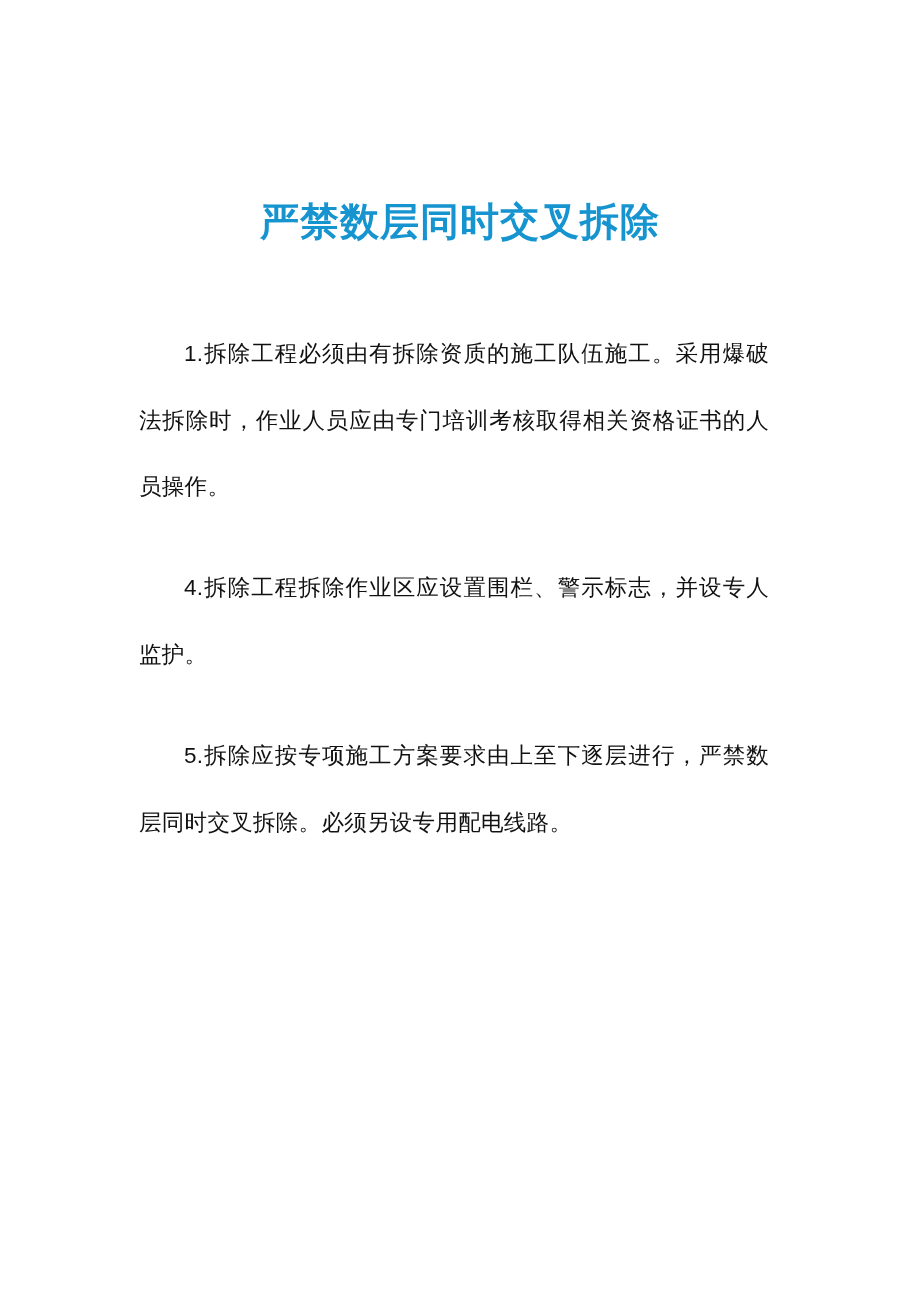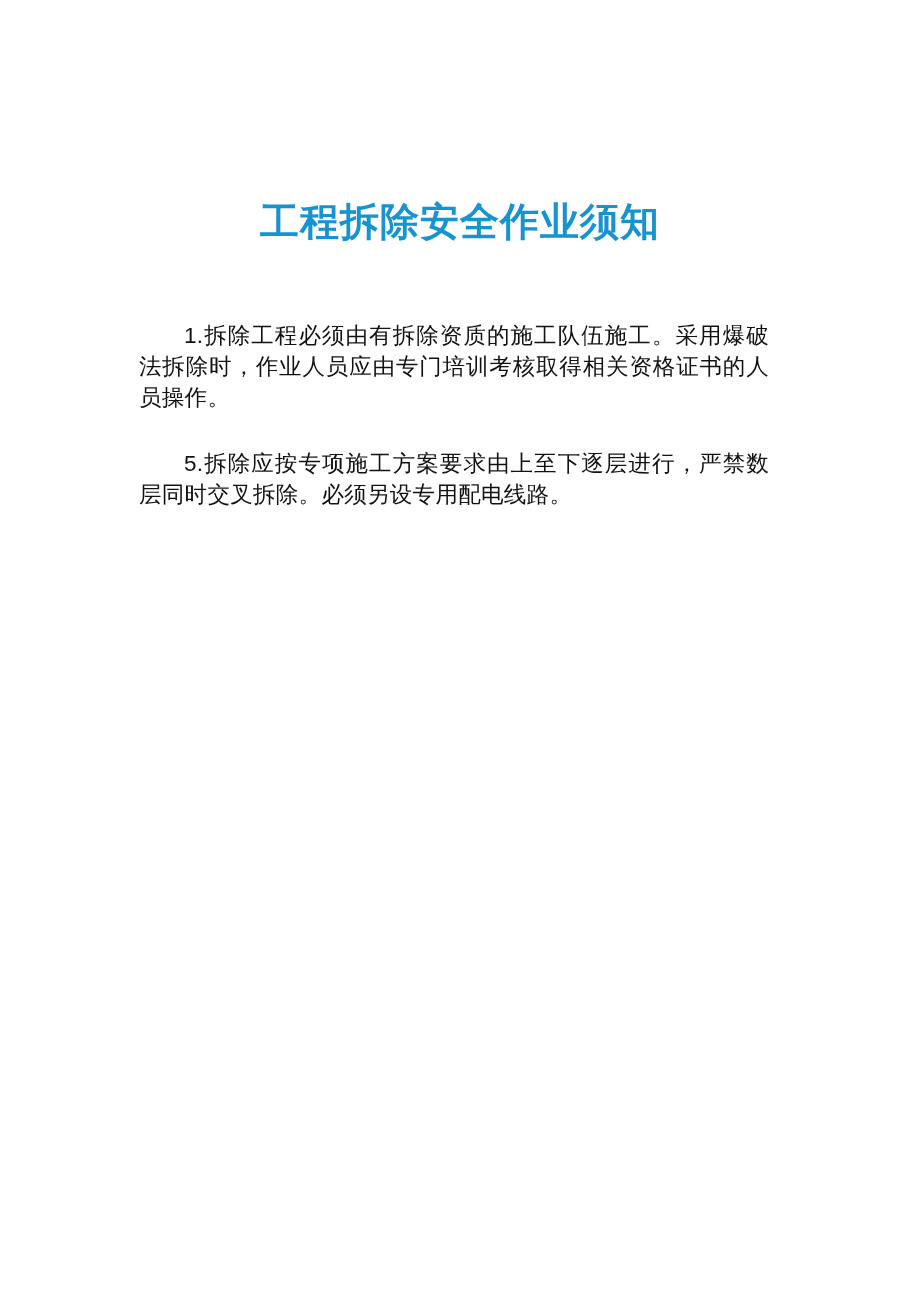--- a/index.html
+++ b/index.html
@@ -37,32 +37,33 @@
     }
     .body-text {
       position: absolute;
       left: 139px;
       top: 320px;
       width: 630px;
     }
     .para {
       margin: 0 0 35px 0;
       font-size: 22.5px;
-      line-height: 31px;
+      line-height: 66px;
       text-indent: 45px;
       text-align: justify;
       letter-spacing: 0.3px;
     }
     .para .num {
       font-family: "Liberation Sans", "DejaVu Sans", sans-serif;
     }
   </style>
 </head>
 <body>
 
 <div class="page">
-  <h1 class="doc-title" style="color: rgb(22, 148, 208);">工程拆除安全作业须知</h1>
+  <h1 class="doc-title" style="color: rgb(22, 148, 208);">严禁数层同时交叉拆除</h1>
 
   <div class="body-text">
     <p class="para"><span class="num">1.</span><span>拆除工程必须由有拆除资质的施工队伍施工。采用爆破法拆除时，作业人员应由专门培训考核取得相关资格证书的人员操作。</span></p>
+    <p class="para"><span class="num">4.</span><span>拆除工程拆除作业区应设置围栏、警示标志，并设专人监护。</span></p>
     <p class="para"><span class="num">5.</span><span>拆除应按专项施工方案要求由上至下逐层进行，严禁数层同时交叉拆除。必须另设专用配电线路。</span></p>
   </div>
 </div>
 
 </body></html>

